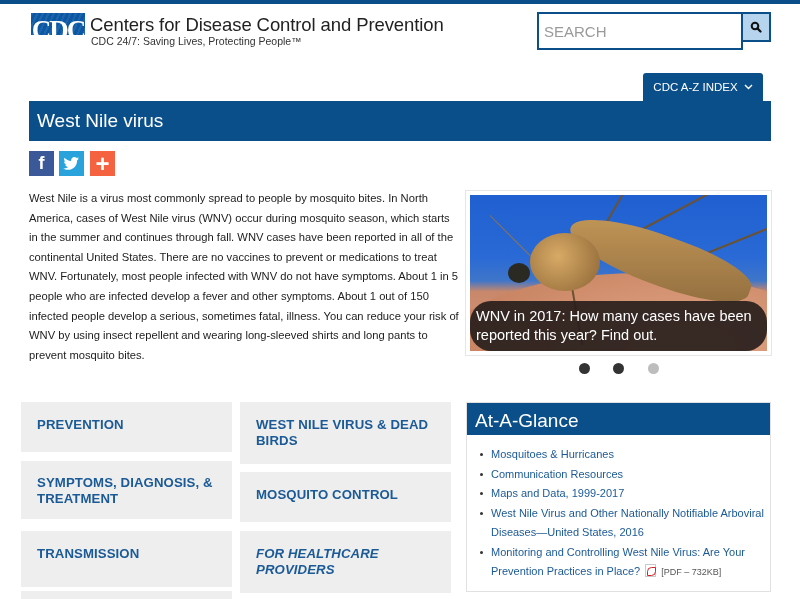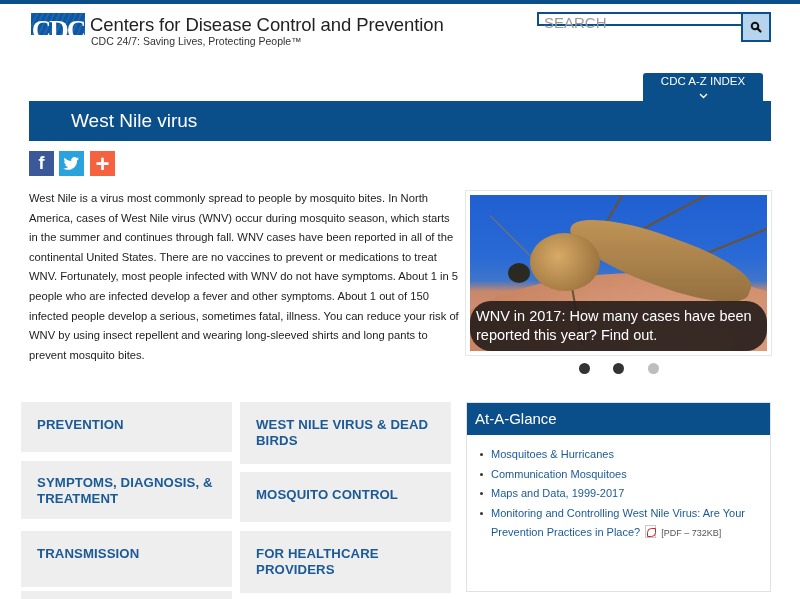--- a/index.html
+++ b/index.html
@@ -9,27 +9,27 @@
   .topbar { position: absolute; left: 0; top: 0; width: 800px; height: 4px; background: #0b4f8a; }
 
   
   .logo { position: absolute; left: 31px; top: 13px; width: 54px; height: 22px; background: #0b57a4; overflow: hidden; }
   .logo-rays { position: absolute; inset: 0; background: repeating-linear-gradient(115deg, rgba(255,255,255,0.08) 0 2px, transparent 2px 5px); }
   .logo-text { position: absolute; left: 0; top: 2px; width: 54px; text-align: center; color: #fff; font-family: "Liberation Serif", "DejaVu Serif", serif; font-weight: bold; font-size: 27px; letter-spacing: -2px; line-height: 30px; }
   .org-name { position: absolute; left: 90px; top: 14px; font-size: 18.5px; color: #222; letter-spacing: -0.1px; white-space: nowrap; }
   .org-tagline { position: absolute; left: 91px; top: 35px; font-size: 10.5px; color: #333; white-space: nowrap; }
 
   
-  .search-box { position: absolute; left: 537px; top: 12px; width: 206px; height: 14px; border: 2px solid #0b4f8a; background: #fff; }
+  .search-box { position: absolute; left: 537px; top: 12px; width: 206px; height: 38px; border: 2px solid #0b4f8a; background: #fff; }
   .search-input { width: 100%; height: 100%; border: none; outline: none; padding: 0 5px; font-size: 15px; color: #888; font-family: "Liberation Sans", sans-serif; background: transparent; }
   .search-input::placeholder { color: #9a9a9a; }
   .search-btn { position: absolute; left: 741px; top: 12px; width: 30px; height: 30px; background: #b7d4ef; border: 2px solid #0b4f8a; display: flex; align-items: center; justify-content: center; cursor: pointer; }
 
   
-  .az-btn { position: absolute; left: 643px; top: 73px; width: 120px; height: 28px; background: #0b4f8a; color: #fff; border-radius: 3px 3px 0 0; font-size: 11.5px; display: flex; align-items: center; justify-content: center; gap: 6px; cursor: pointer; flex-direction: column; }
+  .az-btn { position: absolute; left: 643px; top: 73px; width: 120px; height: 28px; background: #0b4f8a; color: #fff; border-radius: 3px 3px 0 0; font-size: 11.5px; display: flex; align-items: center; justify-content: center; gap: 6px; cursor: pointer; }
 
   
   .title-bar { position: absolute; left: 29px; top: 101px; width: 742px; height: 40px; background: #0b4f8a; }
   .page-title { position: absolute; left: 8px; top: 9px; color: #fff; font-size: 19px; }
 
   
   .social { position: absolute; top: 151px; width: 25px; height: 25px; display: flex; align-items: center; justify-content: center; color: #fff; cursor: pointer; }
   .fb { left: 29px; background: #3b5998; font-weight: bold; font-size: 18px; font-family: "Liberation Sans", sans-serif; }
   .tw { left: 59px; background: #2aa3dd; }
   .add { left: 90px; background: #f5623f; font-size: 24px; font-weight: bold; line-height: 25px; }
@@ -52,25 +52,25 @@
   .dot-3 { left: 648px; background: #bdbdbd; }
 
   
   .tile { position: absolute; background: #eeeeee; color: #1b5a96; font-size: 13.2px; font-weight: bold; line-height: 16px; padding: 15px 16px 0 16px; cursor: pointer; letter-spacing: 0.1px; }
   .t-prev { left: 21px; top: 402px; width: 211px; height: 50px; }
   .t-sym  { left: 21px; top: 461px; width: 211px; height: 58px; padding-top: 14px; }
   .t-trans{ left: 21px; top: 531px; width: 211px; height: 56px; }
   .t-more { left: 21px; top: 591px; width: 211px; height: 20px; }
   .t-birds{ left: 240px; top: 402px; width: 211px; height: 62px; }
   .t-mosq { left: 240px; top: 472px; width: 211px; height: 50px; }
-  .t-hc   { left: 240px; top: 531px; width: 211px; height: 62px; }
+  .t-hc   { left: 240px; top: 531px; width: 211px; height: 62px; font-style: italic; }
 
   
   .glance { position: absolute; left: 466px; top: 402px; width: 305px; height: 190px; border: 1px solid #e1e1e1; }
-  .glance-head { height: 32px; background: #0b4f8a; color: #fff; font-size: 15px; padding: 7px 8px; }
+  .glance-head { height: 32px; background: #0b4f8a; color: #fff; font-size: 19px; padding: 7px 8px; }
   .glance-list { list-style: none; padding: 10px 0 0 11px; }
   .glance-list li { position: relative; padding-left: 13px; font-size: 11px; line-height: 19.5px; color: #1b5a96; }
   .glance-list li::before { content: ""; position: absolute; left: 2px; top: 8px; width: 3px; height: 3px; background: #333; border-radius: 50%; }
   .glance-list a { color: #1b5a96; text-decoration: none; cursor: pointer; }
   .pdf-icon { display: inline-block; width: 11px; height: 13px; vertical-align: -2px; margin: 0 2px; background: #fff; border: 1px solid #c9c9c9; position: relative; }
   .pdf-icon::after { content: ""; position: absolute; left: 1px; top: 2px; width: 7px; height: 7px; border: 1.5px solid #d2232a; border-radius: 50% 0 50% 0; }
   .pdf-meta { font-size: 9px; color: #555; }
 </style>
 </head>
 <body>
@@ -95,21 +95,21 @@
 </div>
 
 <div class="az-btn">
   <span>CDC A-Z INDEX</span>
   <svg width="9" height="6" viewBox="0 0 9 6">
     <polyline points="1,1 4.5,4.5 8,1" fill="none" stroke="#fff" stroke-width="1.4"></polyline>
   </svg>
 </div>
 
 <div class="title-bar">
-  <h1 class="page-title" style="font-weight:normal;margin-left:34px;">West Nile virus</h1>
+  <h1 class="page-title" style="font-weight:normal;">West Nile virus</h1>
 </div>
 
 <div class="social fb">
   <span>f</span>
 </div>
 <div class="social tw">
   <svg width="17" height="14" viewBox="0 0 24 20">
     <path d="M23 2.3c-.8.4-1.7.6-2.6.7.9-.6 1.6-1.4 2-2.5-.9.5-1.9.9-2.9 1.1C18.6.6 17.4 0 16.1 0c-2.5 0-4.6 2.1-4.6 4.6 0 .4 0 .7.1 1C7.7 5.4 4.4 3.6 2.1.9c-.4.7-.6 1.5-.6 2.3 0 1.6.8 3 2 3.8-.8 0-1.5-.2-2.1-.6v.1c0 2.2 1.6 4.1 3.7 4.5-.4.1-.8.2-1.2.2-.3 0-.6 0-.9-.1.6 1.8 2.3 3.2 4.3 3.2-1.6 1.2-3.6 2-5.7 2H0c2 1.3 4.5 2 7 2 8.4 0 13-7 13-13v-.6c.9-.6 1.6-1.4 2.3-2.3z" fill="#fff"></path>
   </svg>
 </div>
@@ -144,21 +144,22 @@
 <div class="tile t-trans">TRANSMISSION</div>
 <div class="tile t-more"></div>
 <div class="tile t-birds">WEST NILE VIRUS &amp; DEAD BIRDS</div>
 <div class="tile t-mosq">MOSQUITO CONTROL</div>
 <div class="tile t-hc">FOR HEALTHCARE PROVIDERS</div>
 
 <div class="glance">
   <div class="glance-head">At-A-Glance</div>
   <ul class="glance-list">
     <li><a>Mosquitoes &amp; Hurricanes</a></li>
-    <li><a>Communication Mosquitoes</a></li>
+    <li><a>Communication Resources</a></li>
     <li><a>Maps and Data, 1999-2017</a></li>
+    <li><a>West Nile Virus and Other Nationally Notifiable Arboviral Diseases—United States, 2016</a></li>
     <li>
       <a>Monitoring and Controlling West Nile Virus: Are Your Prevention Practices in Place?</a>
       <span class="pdf-icon"></span>
       <span class="pdf-meta">[PDF – 732KB]</span>
     </li>
   </ul>
 </div>
 
 </body></html>

